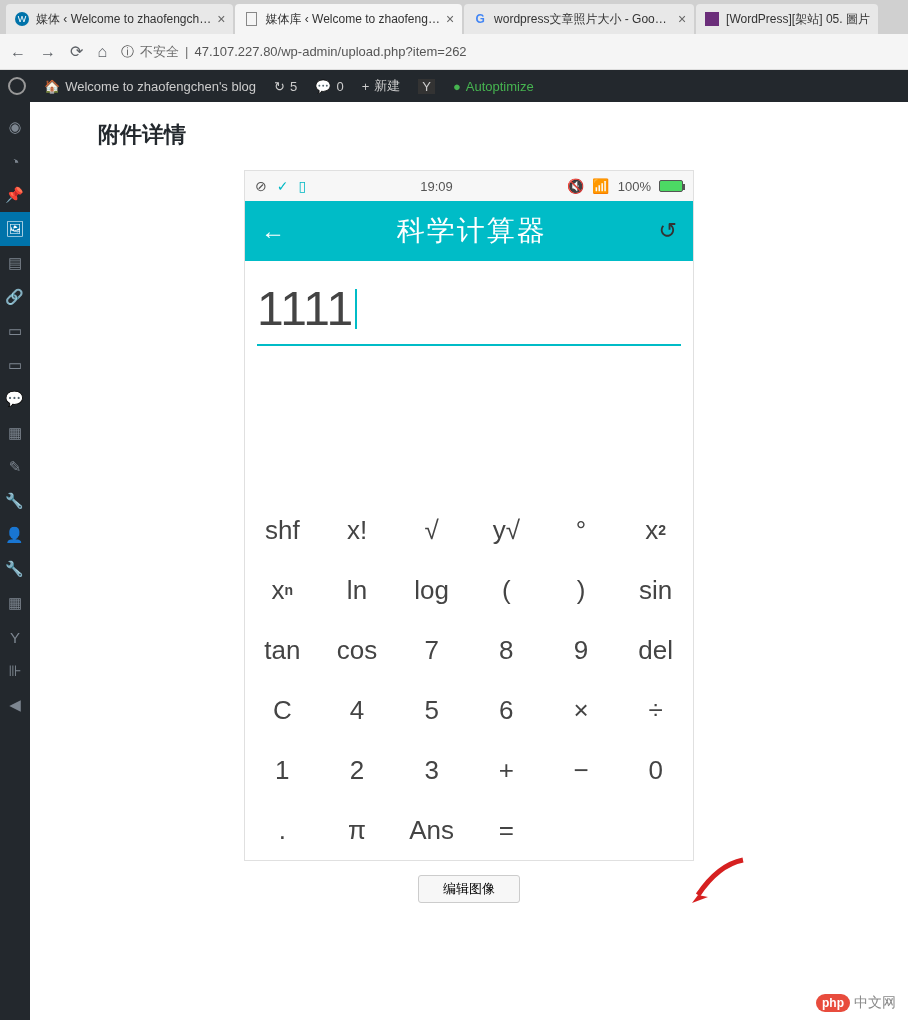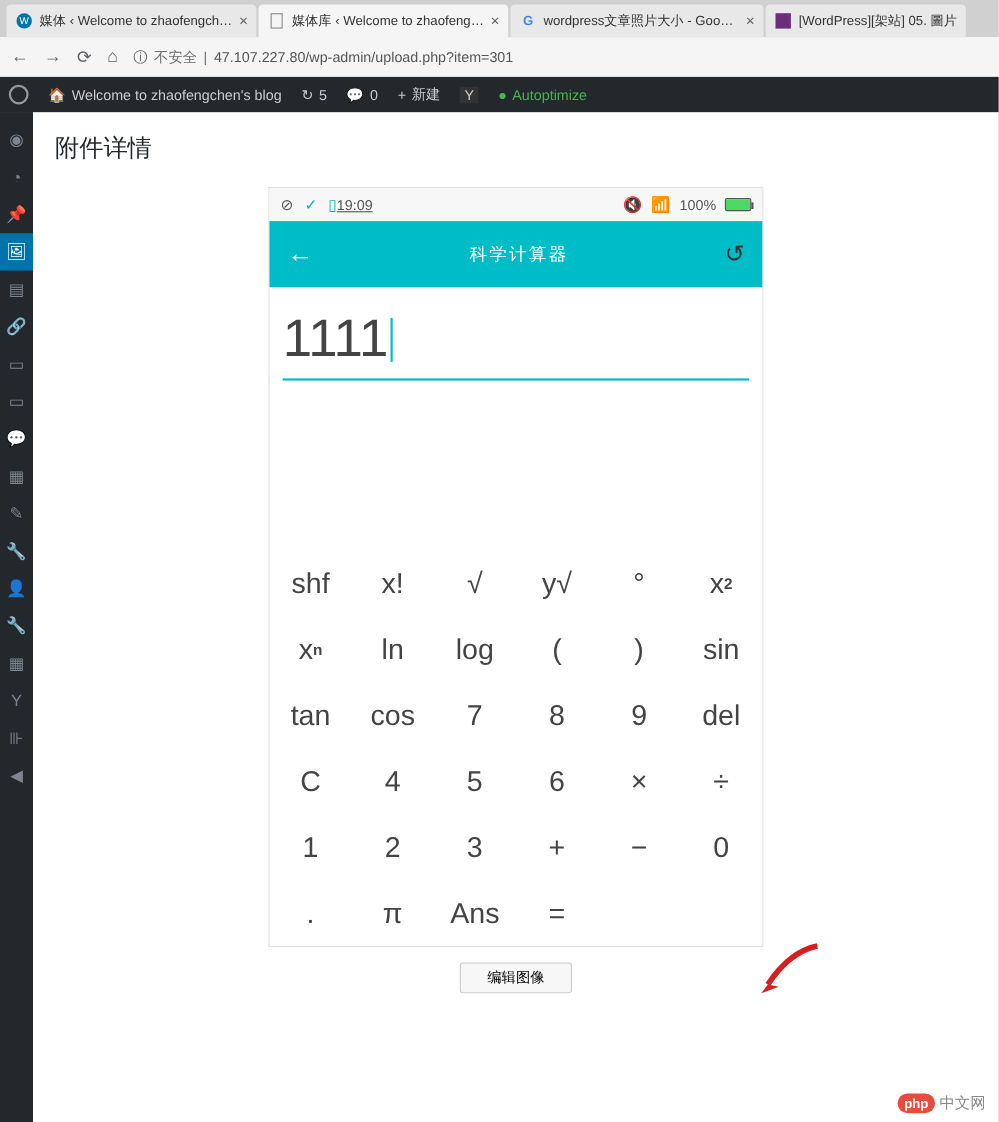--- a/index.html
+++ b/index.html
@@ -30,37 +30,37 @@
 
     .admin-body { display: flex; height: calc(1020px - 34px - 36px - 32px); background: #23282d; }
 
     
     .wp-sidebar { width: 30px; background: #23282d; display: flex; flex-direction: column; padding-top: 8px; }
     .wp-sidebar .sicon { width: 30px; height: 34px; display: flex; align-items: center; justify-content: center; color: #7d8690; font-size: 15px; }
     .wp-sidebar .sicon.active { background: #0073aa; color: #fff; }
 
     
     .modal { position: absolute; top: 102px; left: 30px; right: 0; bottom: 0; background: #fff; z-index: 10; padding: 18px 20px; }
-    .modal h1 { font-size: 22px; font-weight: 400; color: #23282d; margin-bottom: 20px; }
+    .modal h1 { font-size: 22px; font-weight: 700; color: #23282d; margin-bottom: 20px; margin-left: 48px; }
     .preview-wrap { display: flex; justify-content: center; }
 
     
     .phone { width: 450px; background: #fff; border: 1px solid #e0e0e0; display: flex; flex-direction: column; }
     .statusbar { display: flex; align-items: center; height: 30px; padding: 0 10px; background: #f7f7f7; font-size: 13px; color: #555; }
     .statusbar .left { display: flex; gap: 10px; align-items:center; }
-    .statusbar .center { flex: 1; text-align: left; text-decoration: underline; }
+    .statusbar .center { flex: 1; text-align: center; }
     .statusbar .right { display: flex; gap: 8px; align-items: center; }
     .sb-icon { font-size: 14px; }
     .sb-teal { color:#00b8c4; }
     .battery { width: 24px; height: 12px; border: 1px solid #555; border-radius: 2px; position: relative; background: linear-gradient(to right,#4cd964 100%,#4cd964 100%); }
     .battery::after { content:''; position:absolute; right:-3px; top:3px; width:2px; height:6px; background:#555; }
 
     .calc-header { display: flex; align-items: center; height: 60px; background: #00bcc7; color: #fff; padding: 0 16px; }
     .calc-header .back { font-size: 24px; }
-    .calc-header .title { flex: 1; text-align: center; font-size: 16px; font-weight: 300; letter-spacing: 2px; }
+    .calc-header .title { flex: 1; text-align: center; font-size: 28px; font-weight: 300; letter-spacing: 2px; }
     .calc-header .hist { font-size: 22px; color: #333; }
 
     .calc-display { padding: 20px 12px 4px; }
     .calc-input { font-size: 48px; font-weight: 400; color: #444; border-bottom: 2px solid #00bcc7; padding-bottom: 8px; display:flex; align-items:center; }
     .cursor-bar { display:inline-block; width:2px; height:40px; background:#00bcc7; margin-left:2px; }
     .calc-spacer { height: 150px; }
 
     .keypad { display: grid; grid-template-columns: repeat(6,1fr); }
     .key { height: 60px; display: flex; align-items: center; justify-content: center; font-size: 26px; color: #444; font-weight: 300; cursor: pointer; }
     .key sup { font-size: 14px; vertical-align: super; font-weight:600; }
@@ -106,21 +106,21 @@
 
 <div class="addr-bar">
   <span class="nav-icon">←</span>
   <span class="nav-icon">→</span>
   <span class="nav-icon">⟳</span>
   <span class="nav-icon">⌂</span>
   <div class="url-box">
     <span>ⓘ</span>
     <span class="insecure">不安全</span>
     <span class="insecure">|</span>
-    <span>47.107.227.80/wp-admin/upload.php?item=301</span>
+    <span>47.107.227.80/wp-admin/upload.php?item=262</span>
   </div>
 </div>
 
 <div class="wp-adminbar">
   <span class="wp-logo"></span>
   <div class="item">
     <span>🏠</span>
     <span>Welcome to zhaofengchen's blog</span>
   </div>
   <div class="item">

